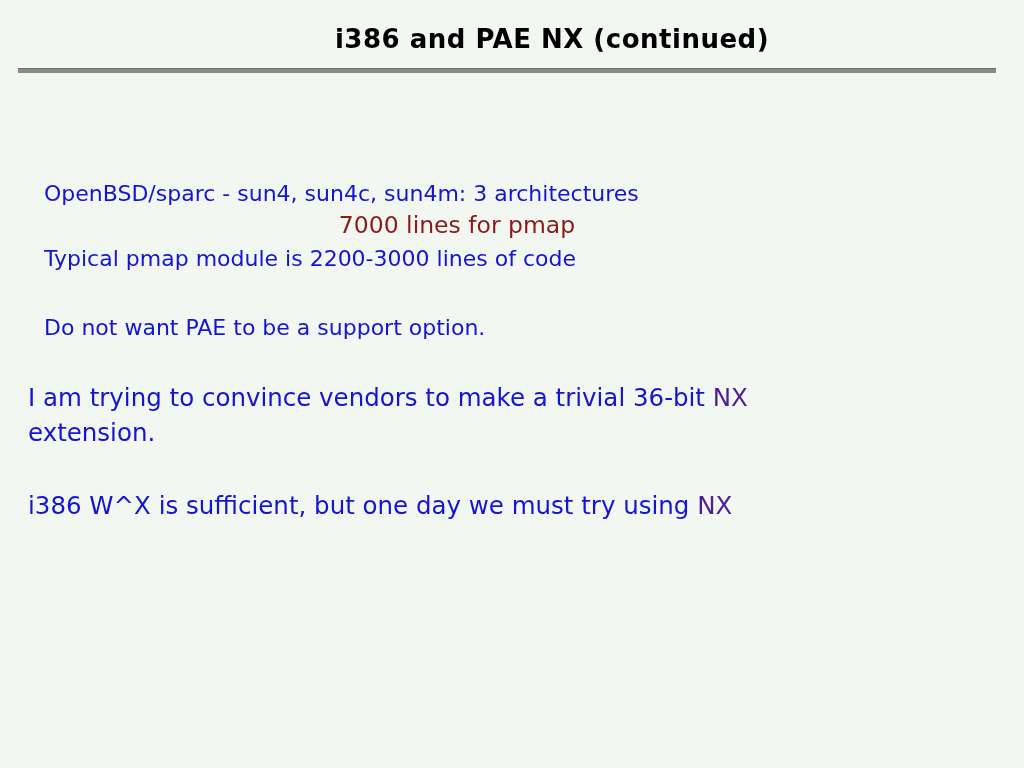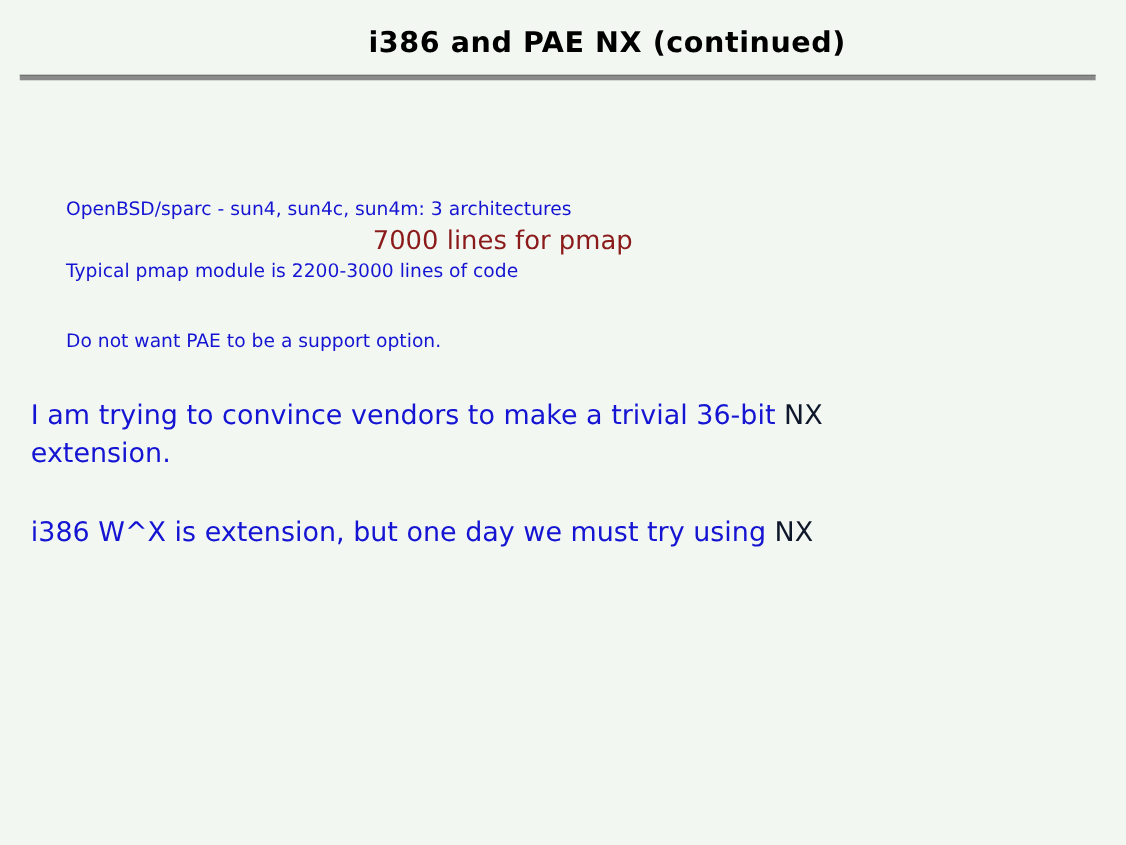--- a/index.html
+++ b/index.html
@@ -50,36 +50,36 @@
   .para {
     color: #1414d2;
     font-size: 24.5px;
     line-height: 1.42;
     margin: 0 0 0 0;
     font-family: "DejaVu Sans", sans-serif;
   }
   .gap-lg { height: 38px; }
   .gap-md { height: 30px; }
   .indent {
-    margin-left: 32px;
+    margin-left: 16px;
     color: #1414d2;
-    font-size: 17px;
+    font-size: 22px;
     line-height: 1.42;
     font-family: "DejaVu Sans", sans-serif;
   }
   .centered-red {
     color: #8b1a1a;
     font-size: 23.5px;
     text-align: center;
     margin-left: -110px;
     line-height: 1.42;
     font-family: "DejaVu Sans", sans-serif;
   }
   .nx {
-    color: #0f172a;
+    color: #4c1d95;
     margin-top: 10px;
   }
 </style>
 </head>
 <body>
 
 <div class="slide">
 
   <div class="slide-title">i386 and PAE NX (continued)</div>
   <div class="title-rule"></div>
@@ -101,16 +101,16 @@
     <div class="gap-lg"></div>
 
     <div class="indent">Do not want PAE to be a support option.</div>
 
     <div class="gap-lg"></div>
 
     <div class="para"><span>I am trying to convince vendors to make a trivial 36-bit </span><span class="nx">NX</span><br><span>extension.</span></div>
 
     <div class="gap-lg"></div>
 
-    <div class="para"><span>i386 W^X is extension, but one day we must try using </span><span class="nx">NX</span></div>
+    <div class="para"><span>i386 W^X is sufficient, but one day we must try using </span><span class="nx">NX</span></div>
 
   </div>
 </div>
 
 </body></html>

